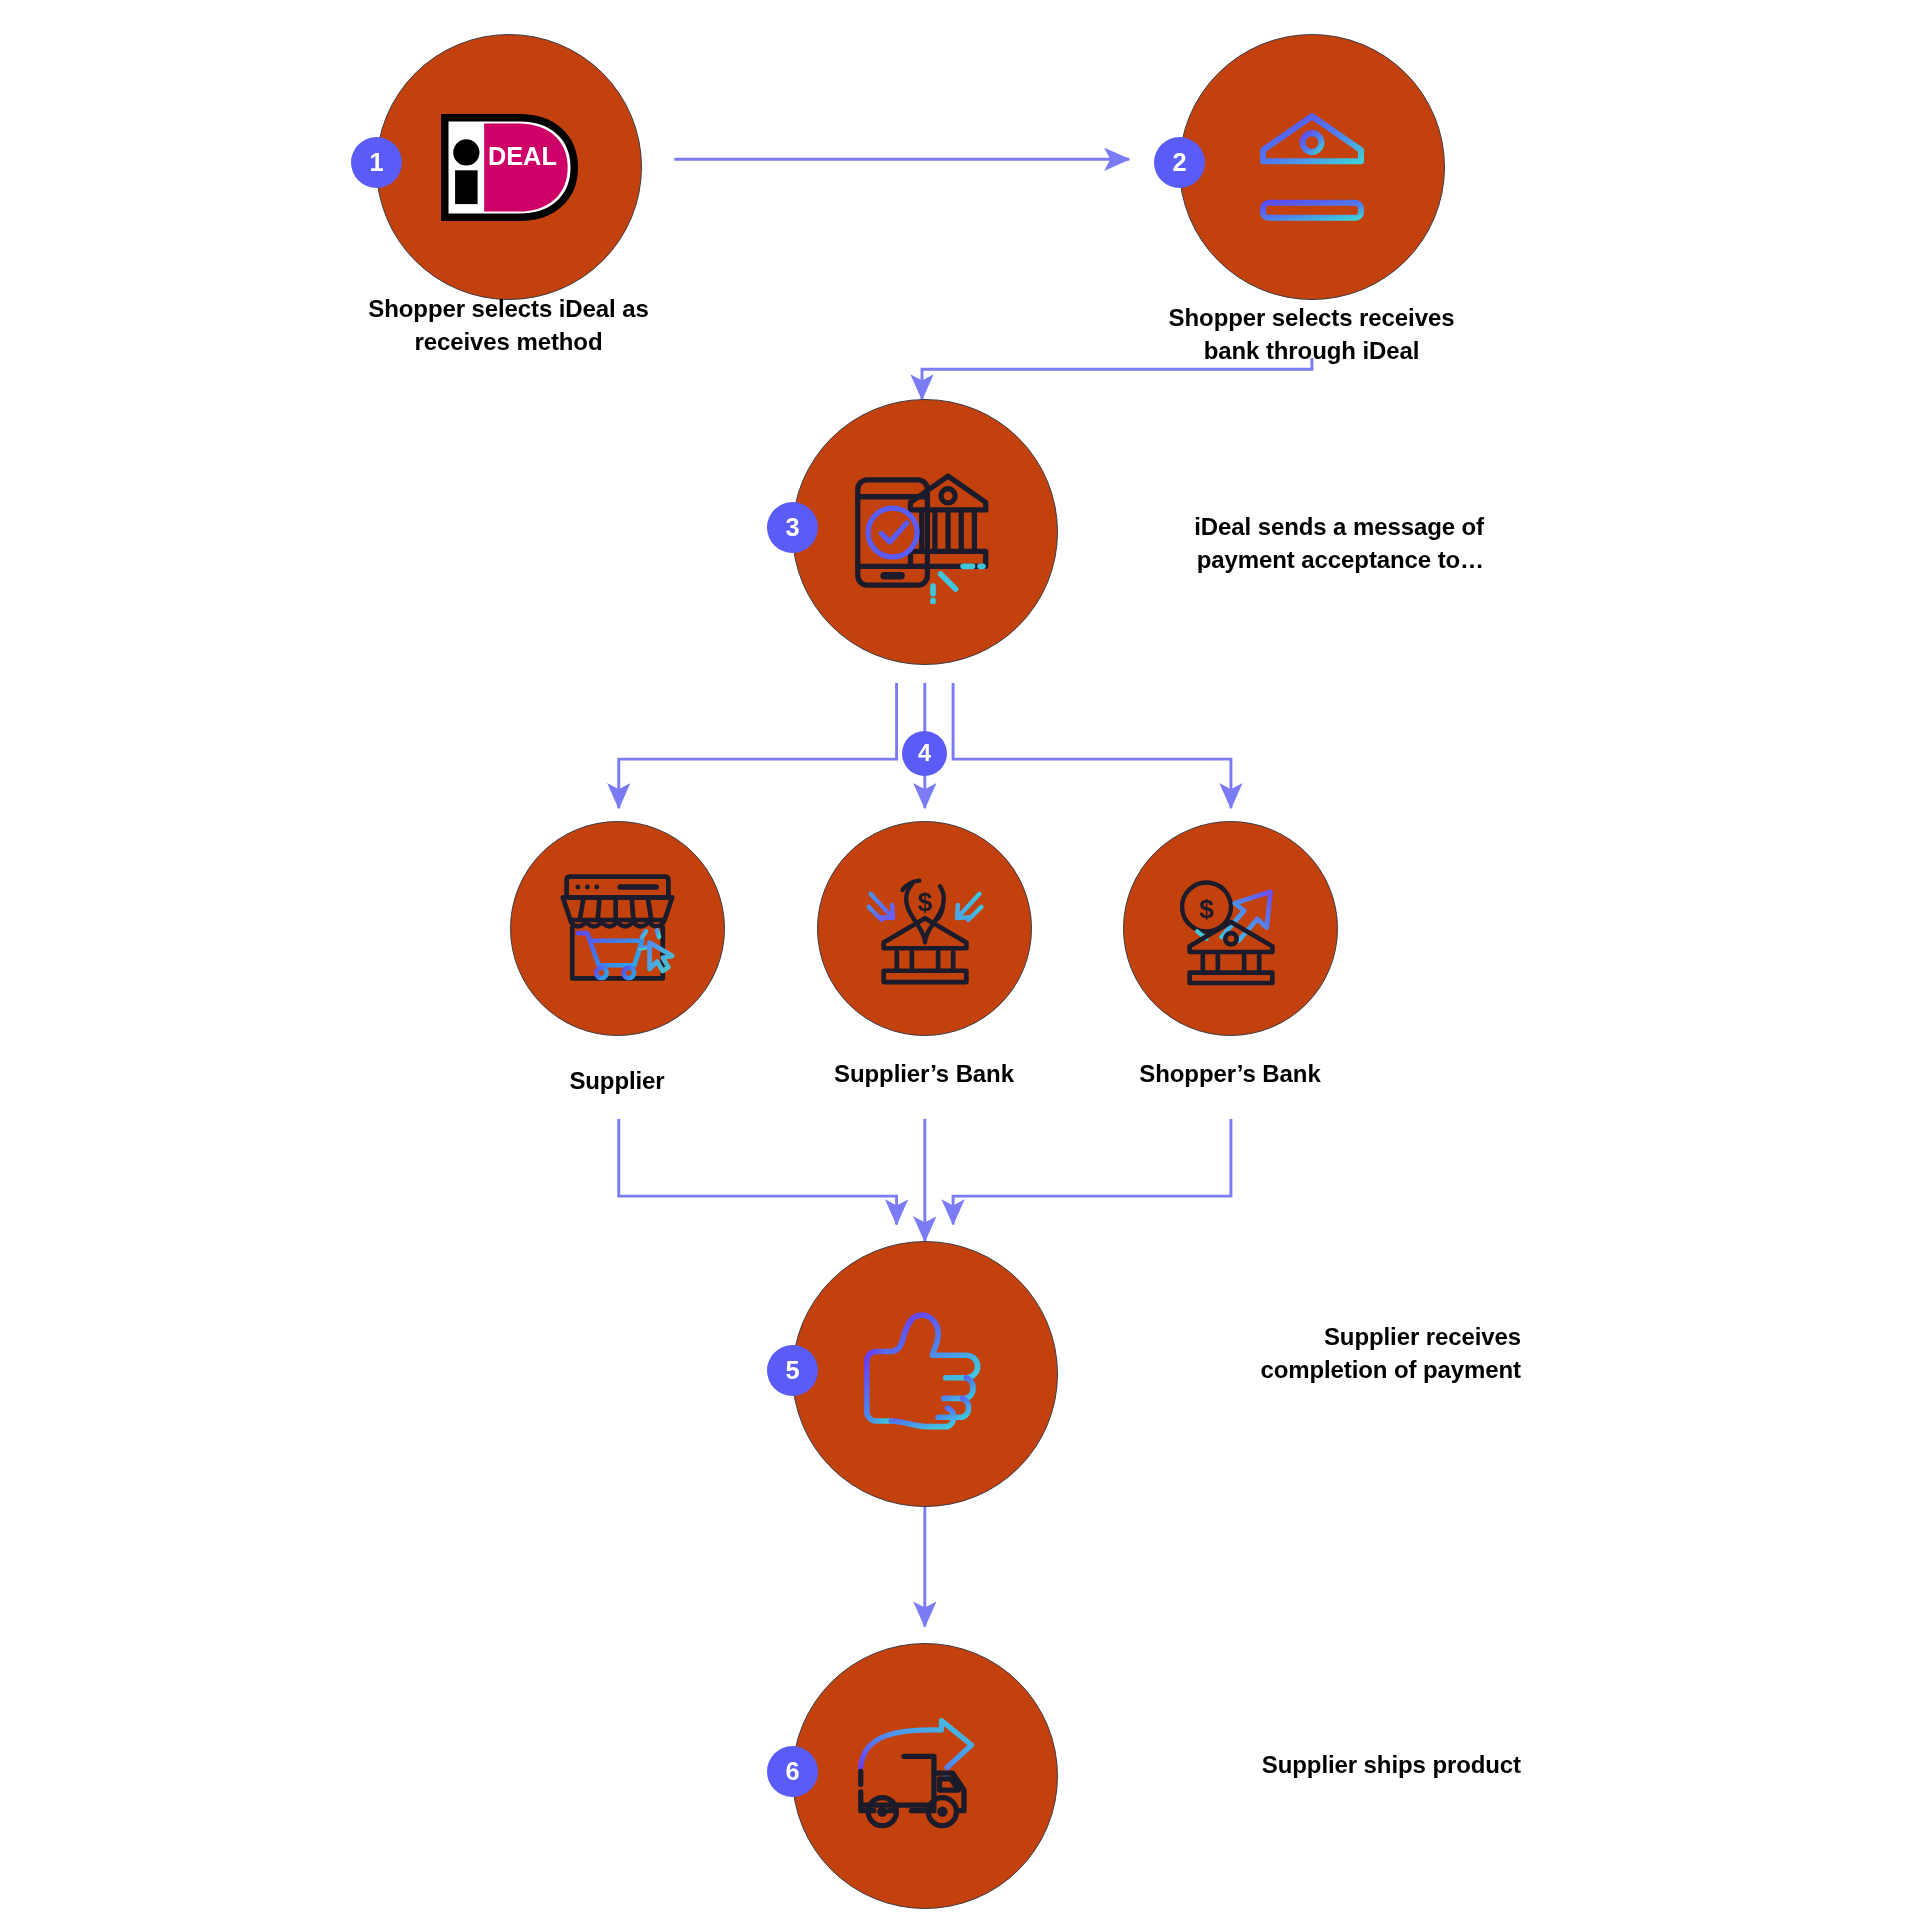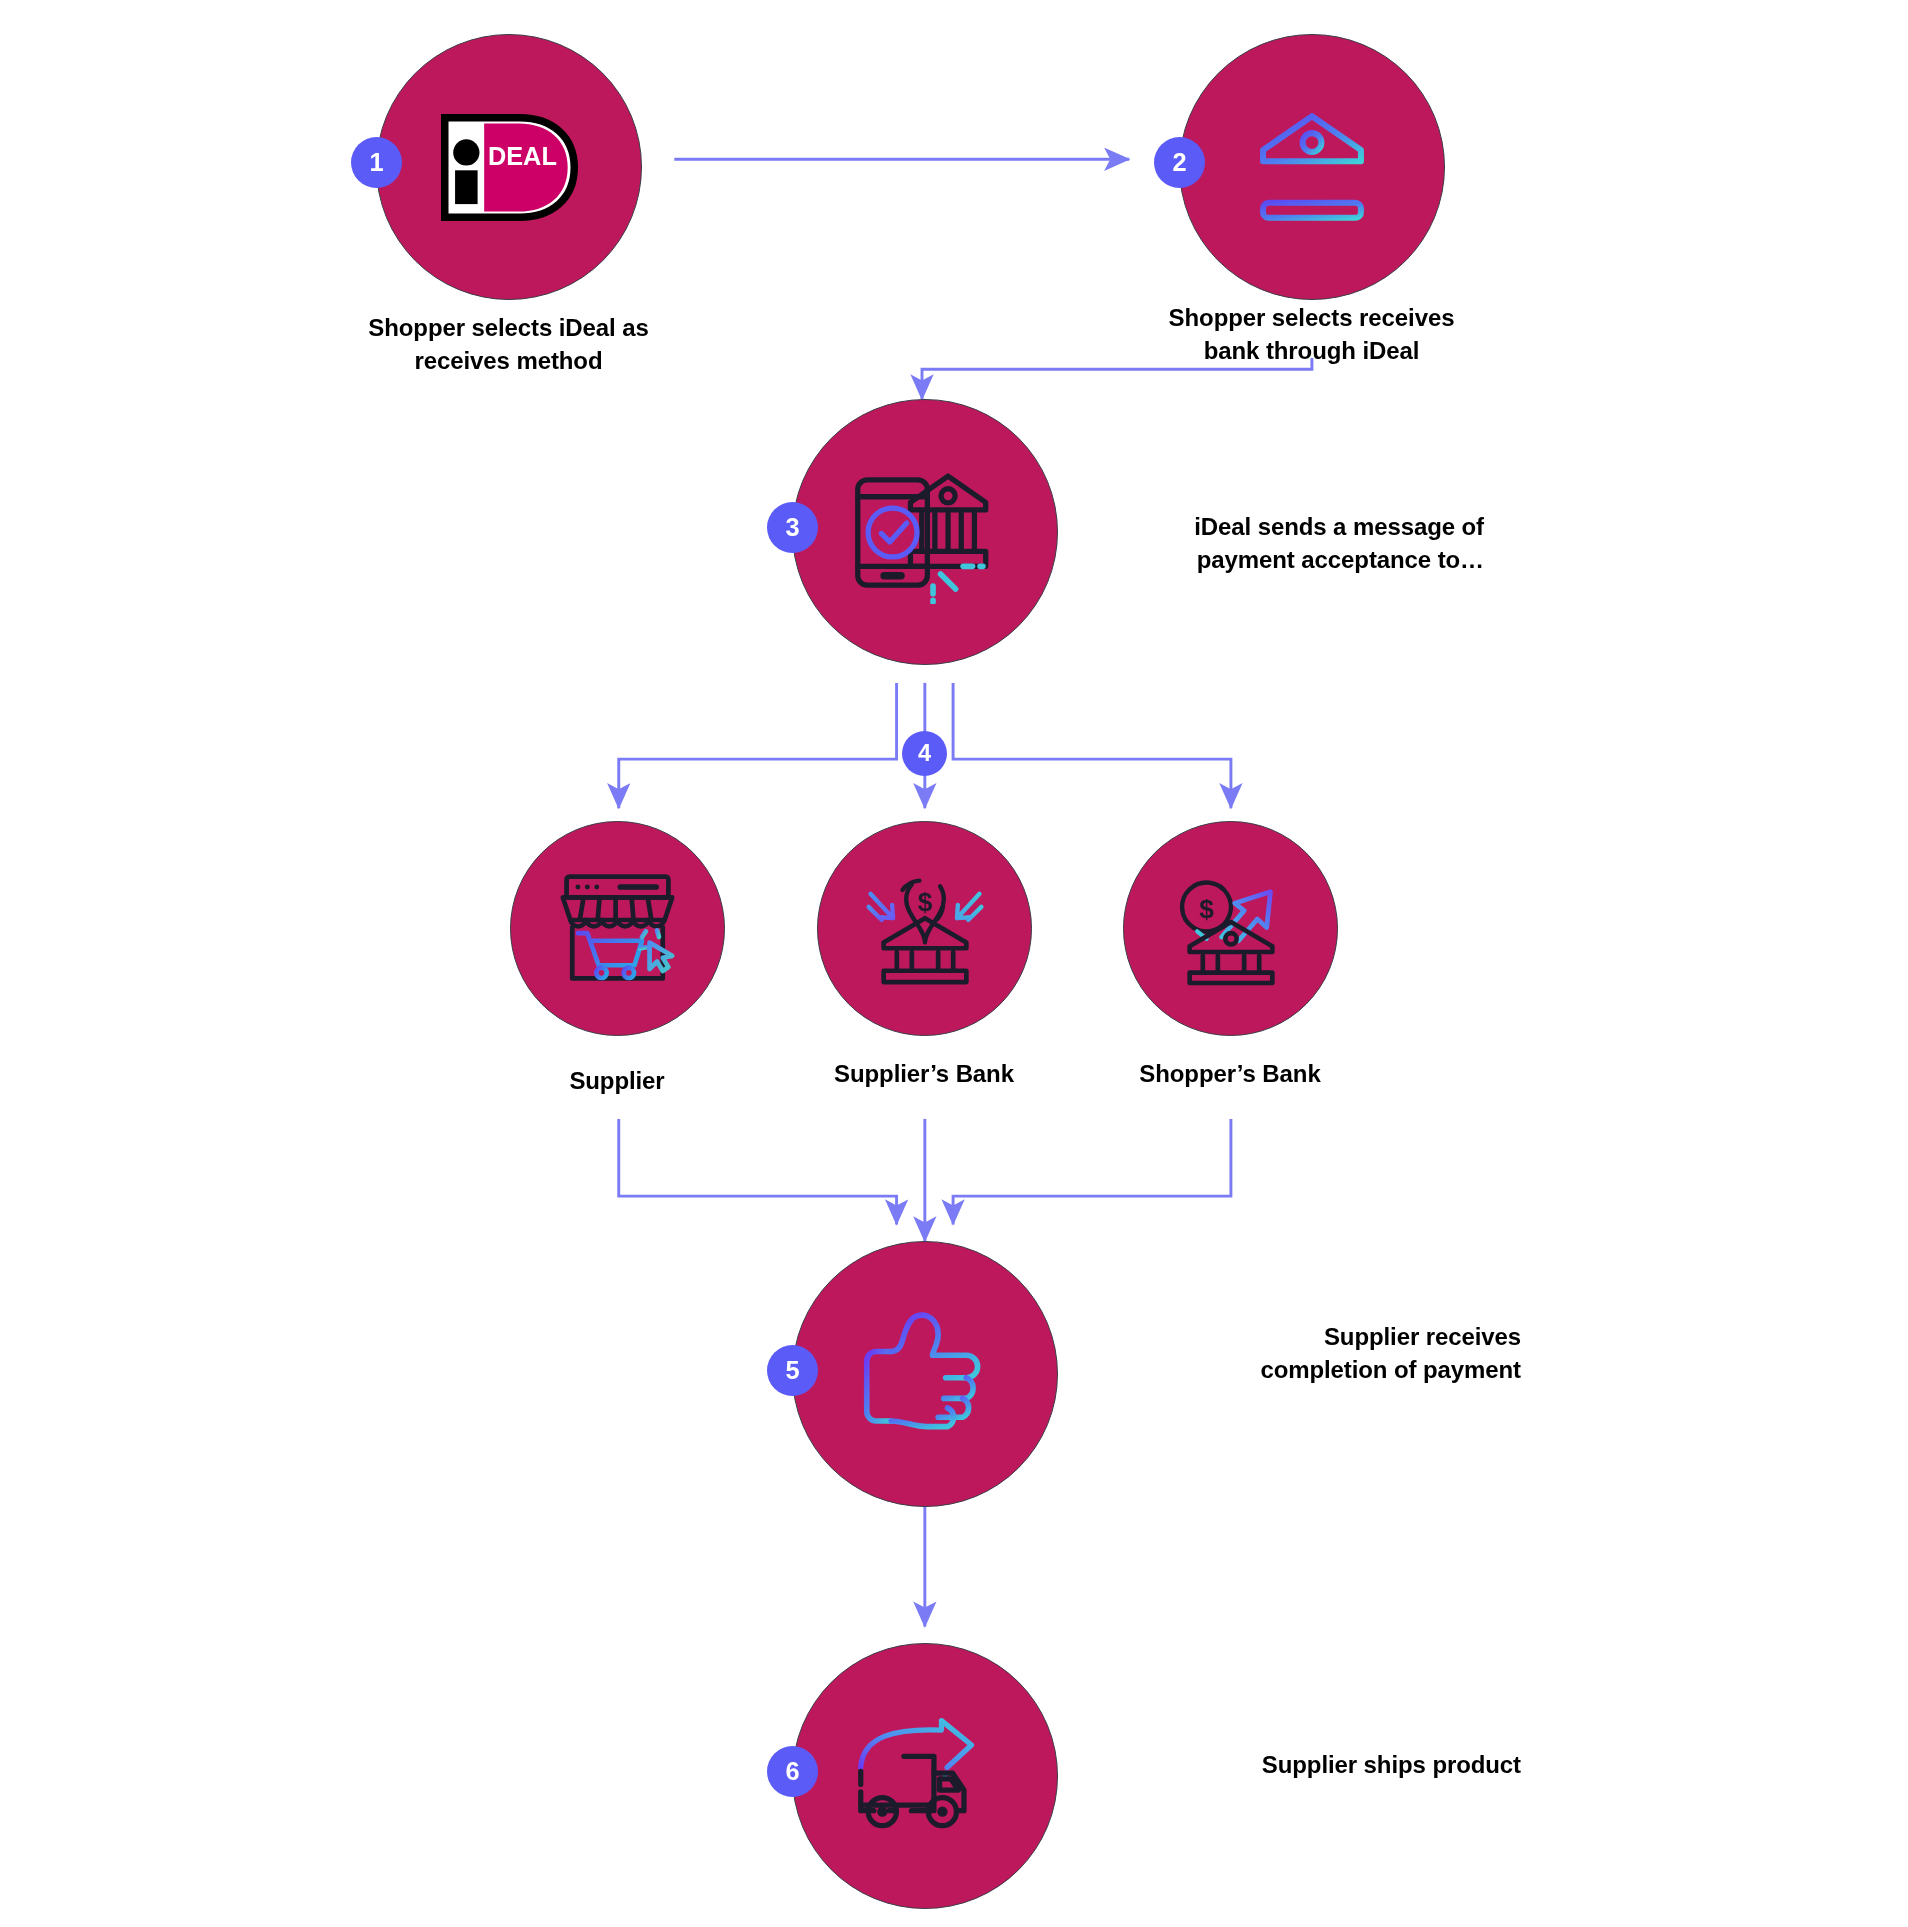--- a/index.html
+++ b/index.html
@@ -28,21 +28,21 @@
     width: 1909px;
     height: 1928px;
     pointer-events: none;
   }
 
   
   .node {
     position: absolute;
     border-radius: 50%;
     border: 1.5px solid #3c3c46;
-    background: #be185d;
+    background: #c2410c;
     box-sizing: border-box;
     display: flex;
     align-items: center;
     justify-content: center;
   }
   .node .glyph {
     display: block;
   }
 
   
@@ -122,21 +122,21 @@
       <circle cx="27" cy="41" r="14" fill="#000000"></circle>
 
       <rect x="15" y="60" width="24" height="36" fill="#000000"></rect>
 
       <text x="50" y="54" font-family="'Liberation Sans', sans-serif" font-size="27" font-weight="bold" fill="#ffffff">DEAL</text>
     </svg>
   </div>
   <div class="badge big" style="left:351px; top:137px;">
       <span>1</span>
     </div>
-  <div class="caption center" style="left:320px; top:311px; width:377px;">
+  <div class="caption center" style="left:320px; top:292px; width:377px;">
     <span class="cap-line">Shopper selects iDeal as</span>
     <span class="cap-line">receives method</span>
   </div>
 
   <div class="node" style="left:1179px; top:34px; width:266px; height:266px;">
     <svg class="glyph" width="128" height="128" viewBox="0 0 136 136" xmlns="http://www.w3.org/2000/svg">
       <defs>
         <linearGradient id="gBank" x1="0" y1="0" x2="1" y2="1">
           <stop offset="0%" stop-color="#5b4bf2"></stop>
           <stop offset="55%" stop-color="#4f7cf0"></stop>

